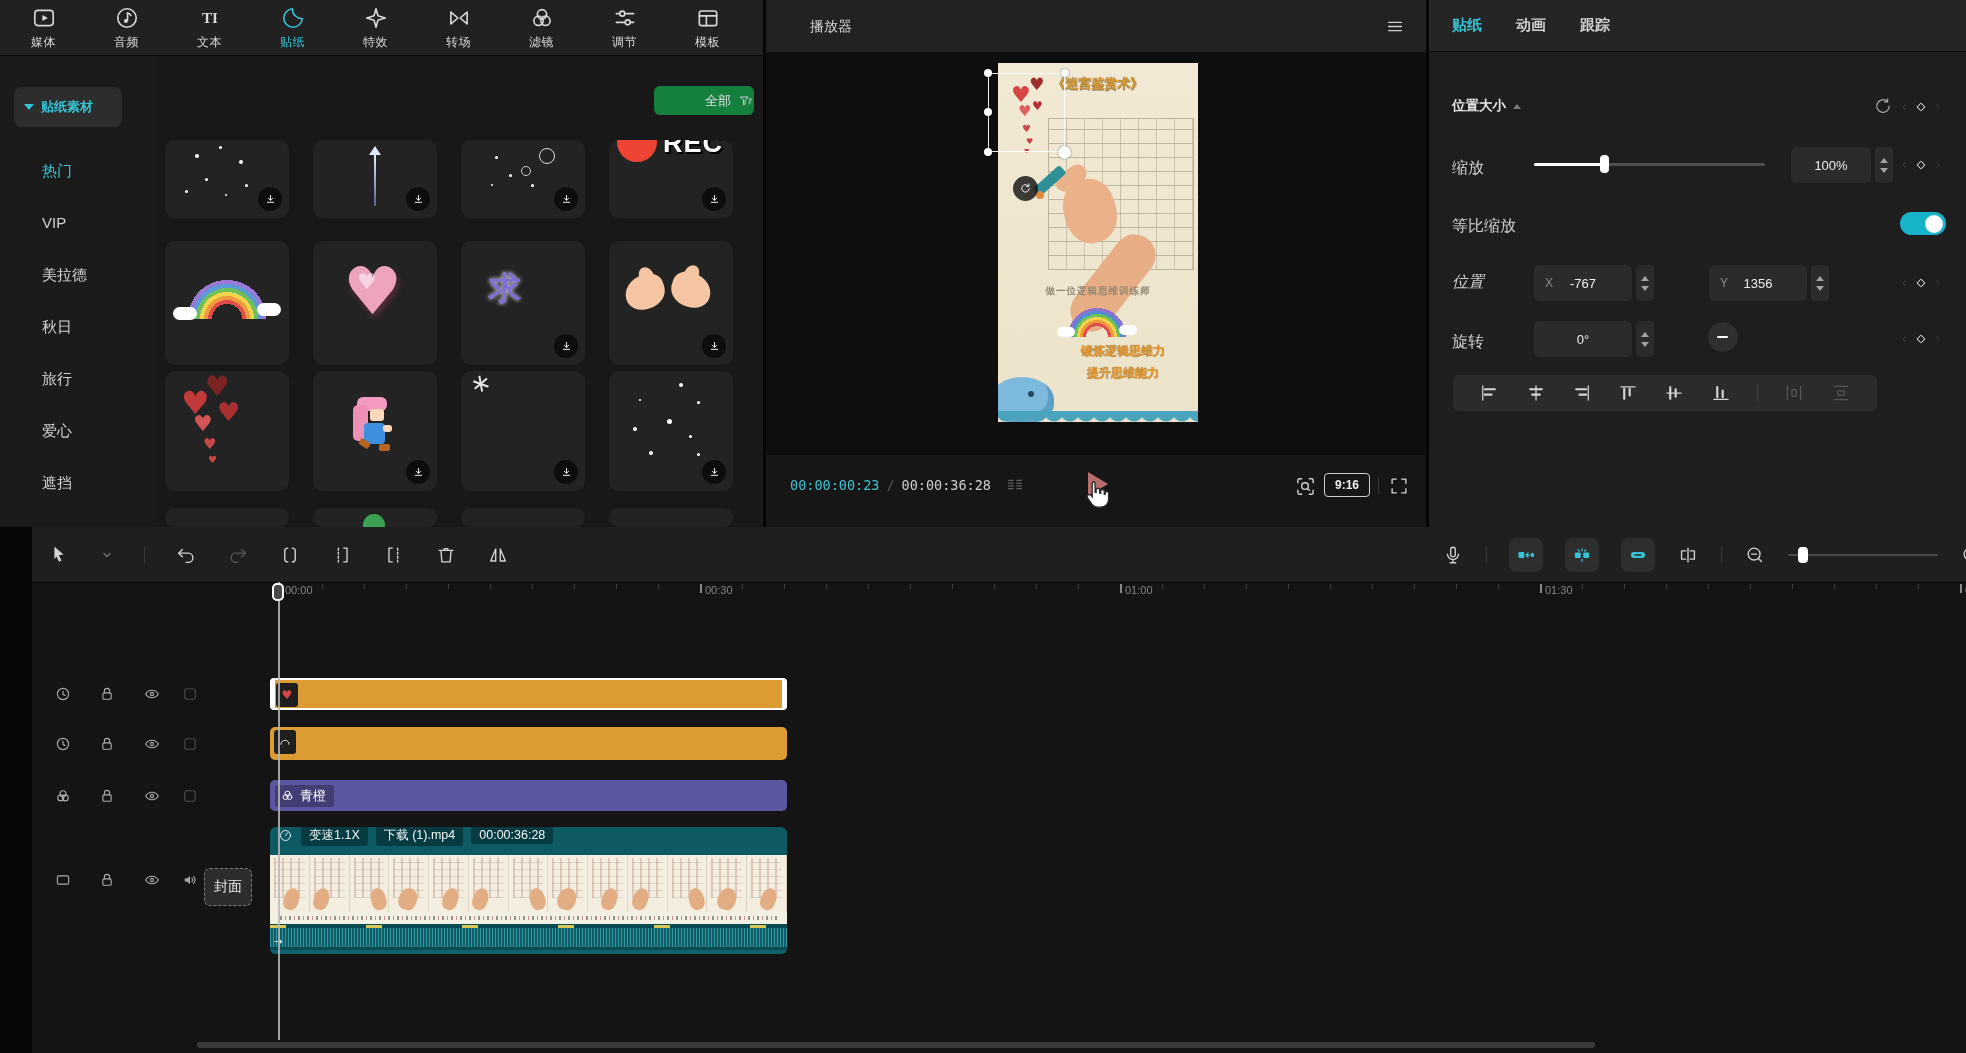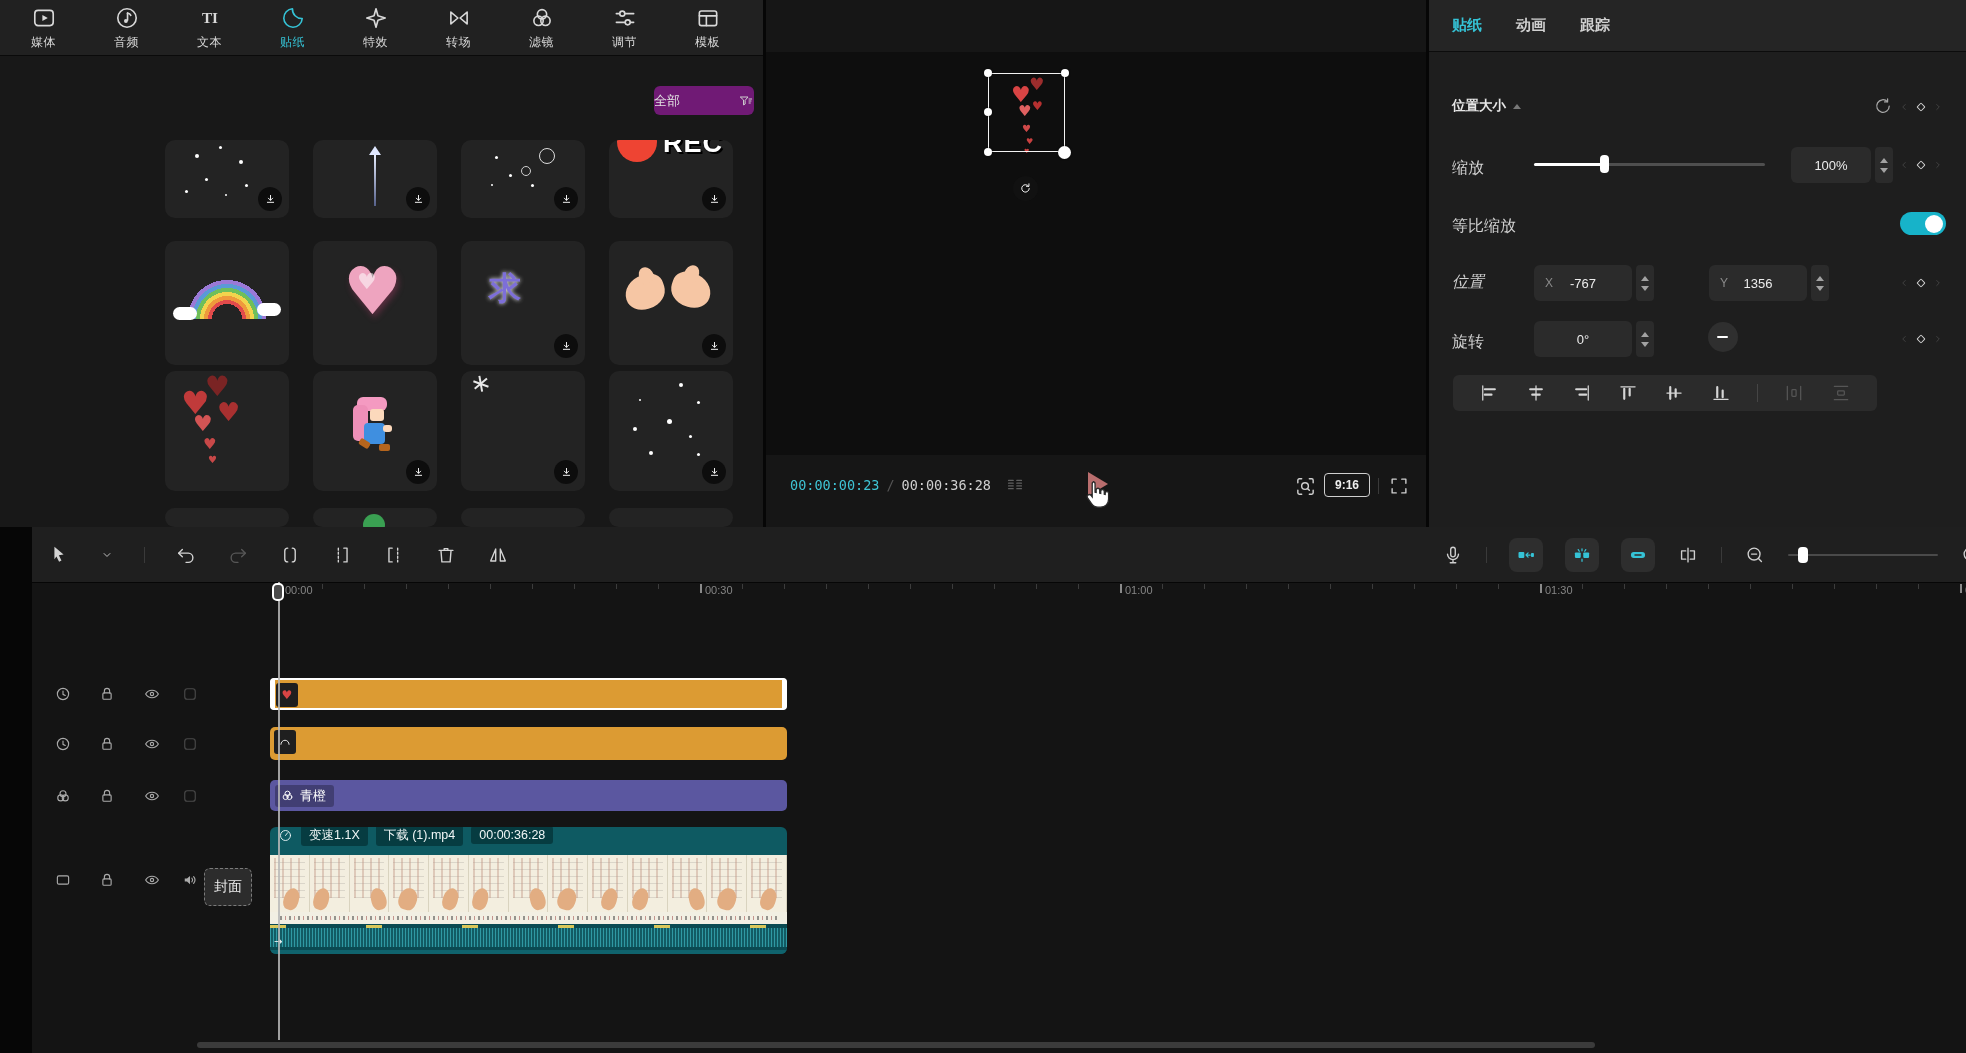--- a/index.html
+++ b/index.html
@@ -14,21 +14,21 @@
   .tb-item{width:83px;display:flex;flex-direction:column;align-items:center;justify-content:center;gap:3px;color:#d8d8d8;cursor:default;}
   .tb-item .tb-lb{font-size:12px;letter-spacing:.5px;}
   .tb-item.act{color:#35c3d6;}
   .sidebar{position:absolute;left:0;top:56px;width:155px;height:471px;background:#1b1b1b;}
   .side-pill{position:absolute;left:14px;top:31px;width:108px;height:40px;background:#2d2d2d;border-radius:8px;display:flex;align-items:center;gap:7px;padding-left:10px;box-sizing:border-box;color:#35c3d6;font-size:13px;font-weight:bold;}
   .tri-down{width:0;height:0;border-left:5px solid transparent;border-right:5px solid transparent;border-top:6px solid #35c3d6;}
   .side-item{position:absolute;left:42px;font-size:15px;color:#d2d2d2;cursor:default;}
   .side-item.act{color:#3fc6d8;}
   .searchbar{position:absolute;left:163px;top:85px;width:477px;height:31px;background:#0d0d0d;border-radius:16px;display:flex;align-items:center;gap:8px;padding-left:13px;box-sizing:border-box;}
   .searchbar .sph{font-size:13px;color:#787878;}
-  .filterpill{position:absolute;left:654px;top:86px;width:100px;height:29px;background:#701a75;border-radius:6px;display:flex;align-items:center;justify-content:space-between;gap:7px;font-size:13px;color:#e2e2e2;}
+  .filterpill{position:absolute;left:654px;top:86px;width:100px;height:29px;background:#15803d;border-radius:6px;display:flex;align-items:center;justify-content:flex-end;gap:7px;font-size:13px;color:#e2e2e2;}
   .tile{position:absolute;background:#232323;border-radius:10px;overflow:hidden;}
   .dl{position:absolute;right:7px;bottom:7px;width:24px;height:24px;border-radius:50%;background:rgba(8,8,8,.78);display:flex;align-items:center;justify-content:center;color:#fff;}
   .dot{position:absolute;background:#fff;border-radius:50%;}
   .heart{position:absolute;font-family:"DejaVu Sans",sans-serif;line-height:1;}
 
   
   .panel-player{position:absolute;left:766px;top:0;width:660px;height:527px;background:#161616;}
   .pl-header{position:absolute;left:0;top:0;width:660px;height:52px;background:#222;border-bottom:1px solid #0c0c0c;}
   .pl-title{position:absolute;left:44px;top:18px;font-size:14px;color:#d6d6d6;}
   .pl-menu{position:absolute;left:618px;top:15px;color:#cfcfcf;}
@@ -210,20 +210,35 @@
   <div class="tb-item ">
     <span>
             <svg viewBox="0 0 24 24" width="26" height="26" fill="none" stroke="currentColor" stroke-width="1.5" stroke-linecap="round" stroke-linejoin="round">
               <rect x="4" y="5.5" width="16" height="13.5" rx="2"></rect>
               <path d="M4 10h16M10.5 10v9"></path>
             </svg>
           </span>
     <span class="tb-lb">模板</span>
   </div>
       </div>
+    <div class="sidebar">
+      <div class="side-pill">
+        <span class="tri-down"></span>
+        <span>贴纸素材</span>
+      </div>
+      <div id="side-items">
+  <div class="side-item act" style="top:106px">热门</div>
+  <div class="side-item " style="top:158px">VIP</div>
+  <div class="side-item " style="top:210px">美拉德</div>
+  <div class="side-item " style="top:262px">秋日</div>
+  <div class="side-item " style="top:314px">旅行</div>
+  <div class="side-item " style="top:366px">爱心</div>
+  <div class="side-item " style="top:418px">遮挡</div>
+        </div>
+    </div>
     <div class="filterpill">
       <span>全部</span>
       <span style="color:#d0d0d0">
           <svg viewBox="0 0 24 24" width="16" height="16" fill="none" stroke="currentColor" stroke-width="1.5" stroke-linecap="round" stroke-linejoin="round">
             <path d="M4 6h11l-4.3 5v5.5l-2.4 1.4V11z"></path>
             <path d="M16.5 9h4M16.5 12h3M16.5 15h2"></path>
           </svg>
         </span>
     </div>
     <div id="grid">
@@ -352,21 +367,49 @@
         <div class="tile" style="left:165px;top:508px;width:124px;height:19px;"></div>
         <div class="tile" style="left:313px;top:508px;width:124px;height:19px;">
           <span style="position:absolute;left:50px;top:6px;width:22px;height:22px;background:#3aa052;border-radius:50%;"></span>
         </div>
         <div class="tile" style="left:461px;top:508px;width:124px;height:19px;"></div>
         <div class="tile" style="left:609px;top:508px;width:124px;height:19px;"></div>
       </div>
   </section>
 
   <section class="panel-player">
+    <div class="pl-header">
+      <span class="pl-title">播放器</span>
+      <span class="pl-menu">
+          <svg viewBox="0 0 24 24" width="22" height="22" fill="none" stroke="currentColor" stroke-width="1.5" stroke-linecap="round" stroke-linejoin="round">
+            <path d="M5 8h14M5 12.5h14M5 17h14"></path>
+          </svg>
+        </span>
+    </div>
     <div class="stage">
+      <div class="video">
+        <div class="v-title">《迷宫鉴赏术》</div>
+        <div class="maze"></div>
+        <div class="skin" style="left:56px;top:106px;width:34px;height:18px;border-radius:9px;transform:rotate(-35deg);"></div>
+        <div class="skin" style="left:66px;top:116px;width:52px;height:64px;border-radius:45%;transform:rotate(-14deg);"></div>
+        <div class="skin" style="left:94px;top:164px;width:42px;height:112px;border-radius:21px;transform:rotate(38deg);background:#e7ad85;"></div>
+        <div style="position:absolute;left:46px;top:100px;width:11px;height:36px;background:#2e8f96;border-radius:3px;transform:rotate(48deg);"></div>
+        <div style="position:absolute;left:38px;top:128px;width:8px;height:8px;background:#e08a3c;border-radius:50%;"></div>
+        <div class="v-mid">做一位逻辑思维训练师</div>
+        <div class="v-rainbow">
+          <span class="cloud" style="left:-5px;top:20px;width:18px;height:10px;"></span>
+          <span class="cloud" style="left:57px;top:18px;width:18px;height:10px;"></span>
+        </div>
+        <div class="v-line" style="top:280px;">锻炼逻辑思维力</div>
+        <div class="v-line" style="top:302px;">提升思维能力</div>
+        <div class="creature">
+            <i></i>
+          </div>
+        <div class="wave"></div>
+      </div>
 
       <div id="stage-hearts">
           <span class="heart" style="left:245px;top:32px;font-size:22px;color:#d84444;">♥</span>
           <span class="heart" style="left:263px;top:24px;font-size:17px;color:#9c2d2d;">♥</span>
           <span class="heart" style="left:252px;top:52px;font-size:15px;color:#e06060;">♥</span>
           <span class="heart" style="left:266px;top:48px;font-size:12px;color:#b53030;">♥</span>
           <span class="heart" style="left:256px;top:72px;font-size:10px;color:#cf4848;">♥</span>
           <span class="heart" style="left:260px;top:86px;font-size:8px;color:#c84040;">♥</span>
           <span class="heart" style="left:258px;top:96px;font-size:6px;color:#c84040;">♥</span>
         </div>

